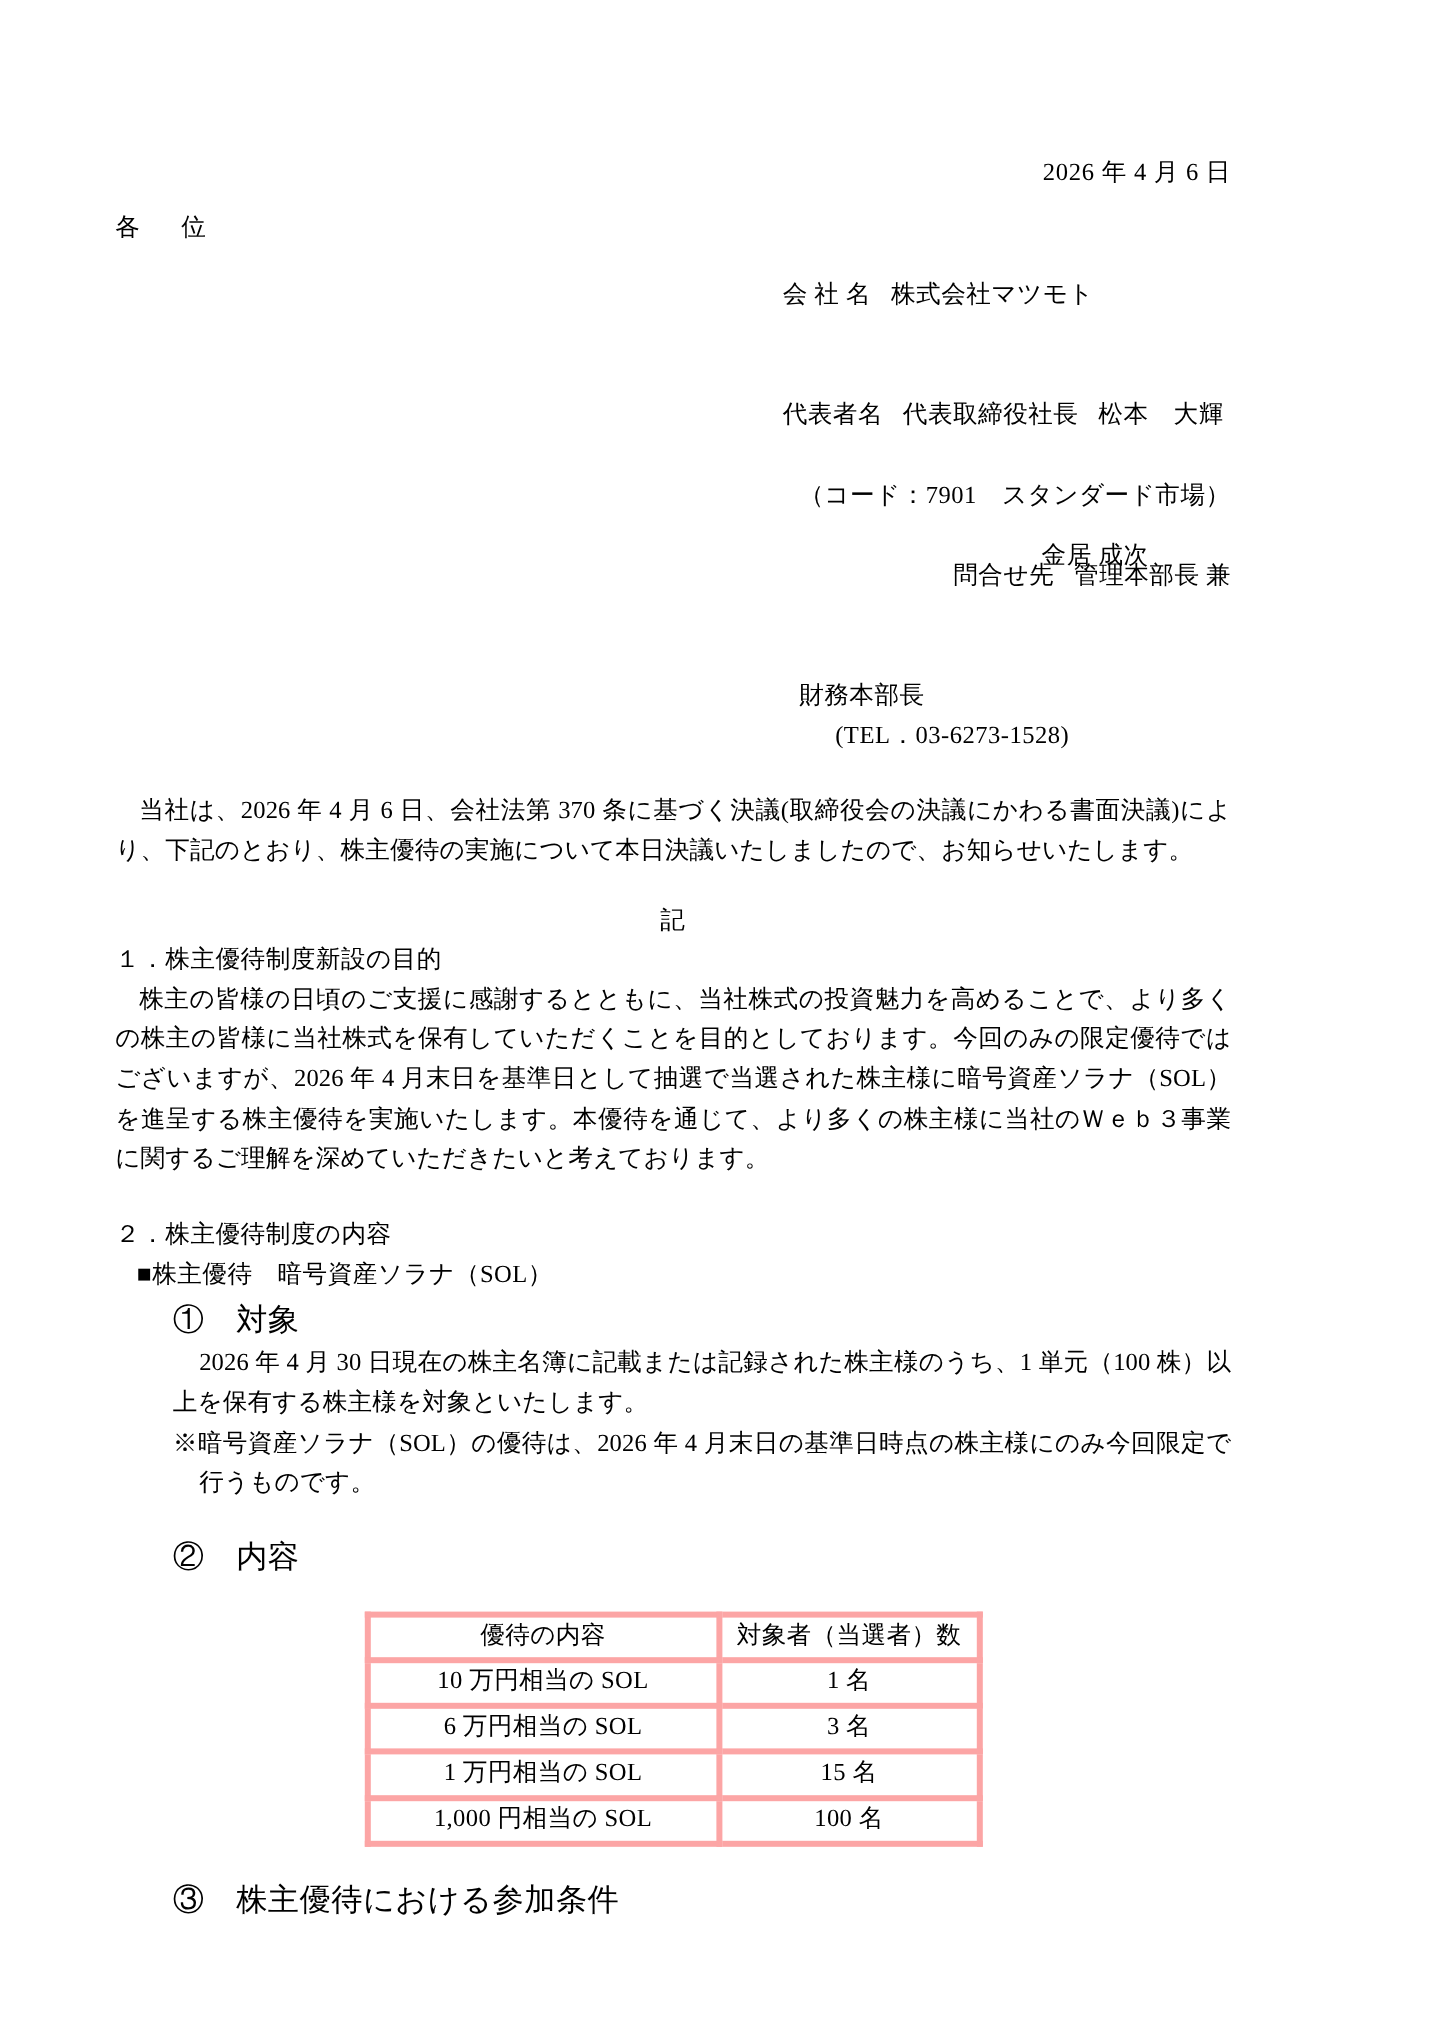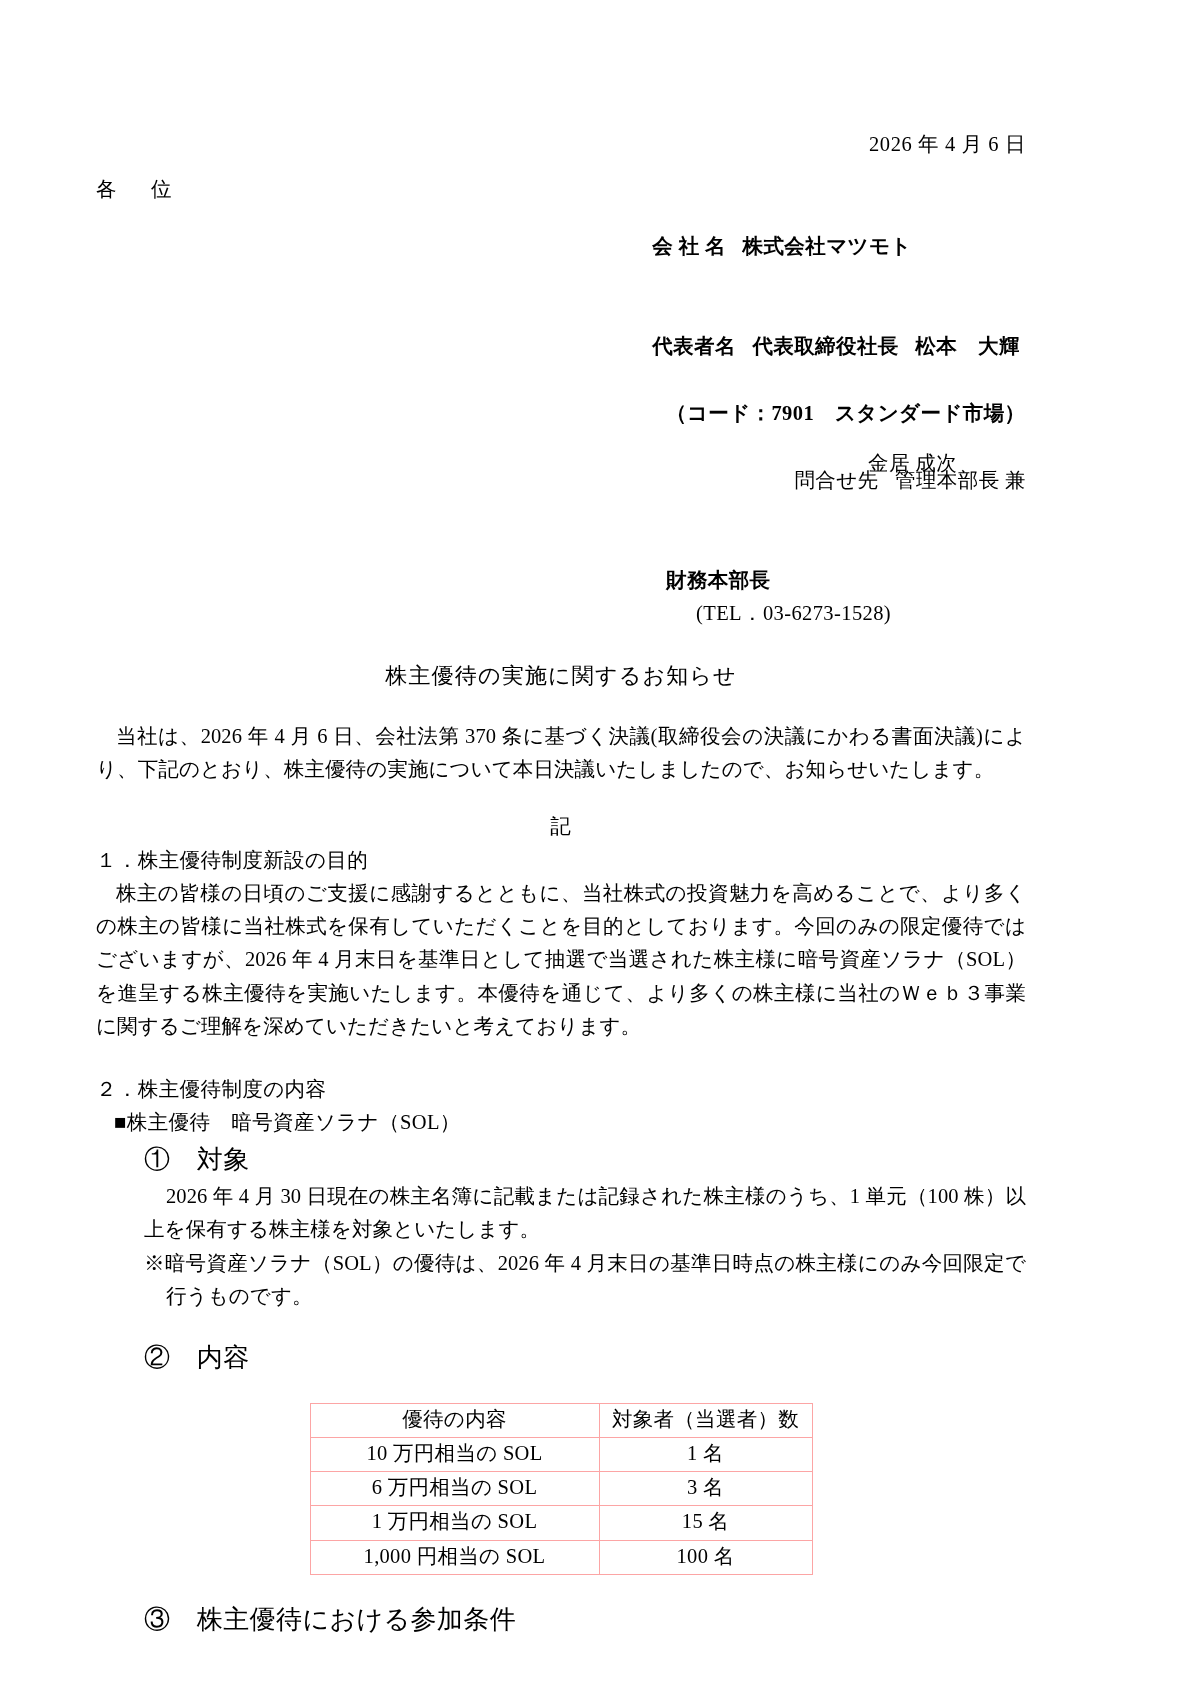--- a/index.html
+++ b/index.html
@@ -45,21 +45,21 @@
     font-size: 20.5px;
     letter-spacing: 7px;
   }
   .company-block {
     margin-top: -4px;
     padding-left: 512px;
     font-size: 20.5px;
     line-height: 1.63;
     letter-spacing: 0.4px;
   }
-  .cb-line { white-space: pre; font-weight: bold; }
+  .cb-line { white-space: pre; }
   .cb-indent { padding-left: 58px; }
   .cb-contact {
     position: relative;
     white-space: pre;
     text-align: right;
   }
   .cb-contact-name {
     position: absolute;
     left: 260px;
     top: 17px;
@@ -131,21 +131,21 @@
     display: flex;
     justify-content: center;
   }
   table.benefit {
     border-collapse: collapse;
     font-size: 20.5px;
     table-layout: fixed;
   }
   table.benefit th,
   table.benefit td {
-    border: 1px solid #fca5a5;
+    border: 5px solid #fca5a5;
     text-align: center;
     font-weight: normal;
     padding: 2px 0 4px 0;
     line-height: 1.33;
     letter-spacing: 0.3px;
   }
   table.benefit th.c1, table.benefit td.c1 { width: 288px; }
   table.benefit th.c2, table.benefit td.c2 { width: 212px; }
 
   .tbl-note {
@@ -175,21 +175,20 @@
       </div>
       <div class="cb-line cb-indent">（コード：7901　スタンダード市場）</div>
       <div class="cb-contact">
         <span>問合せ先</span><span>&nbsp;&nbsp;&nbsp;</span><span>管理本部長 兼</span>
         <span class="cb-contact-name">金居 成次</span>
       </div>
       <div class="cb-line cb-indent">財務本部長</div>
       <div class="cb-tel">(TEL．03-6273-1528)</div>
     </div>
 
-    <div class="doc-title">株主優待の実施に関するお知らせ</div>
 
     <div class="para lead">当社は、2026 年 4 月 6 日、会社法第 370 条に基づく決議(取締役会の決議にかわる書面決議)により、下記のとおり、株主優待の実施について本日決議いたしましたので、お知らせいたします。</div>
 
     <div class="kiji">記</div>
 
     <div class="sec-head">１．株主優待制度新設の目的</div>
     <div class="para sec-body">株主の皆様の日頃のご支援に感謝するとともに、当社株式の投資魅力を高めることで、より多くの株主の皆様に当社株式を保有していただくことを目的としております。今回のみの限定優待ではございますが、2026 年 4 月末日を基準日として抽選で当選された株主様に暗号資産ソラナ（SOL）を進呈する株主優待を実施いたします。本優待を通じて、より多くの株主様に当社のＷｅｂ３事業に関するご理解を深めていただきたいと考えております。</div>
 
     <div class="sec-head sec-head-2">２．株主優待制度の内容</div>
     <div class="sub-head">■株主優待　暗号資産ソラナ（SOL）</div>

